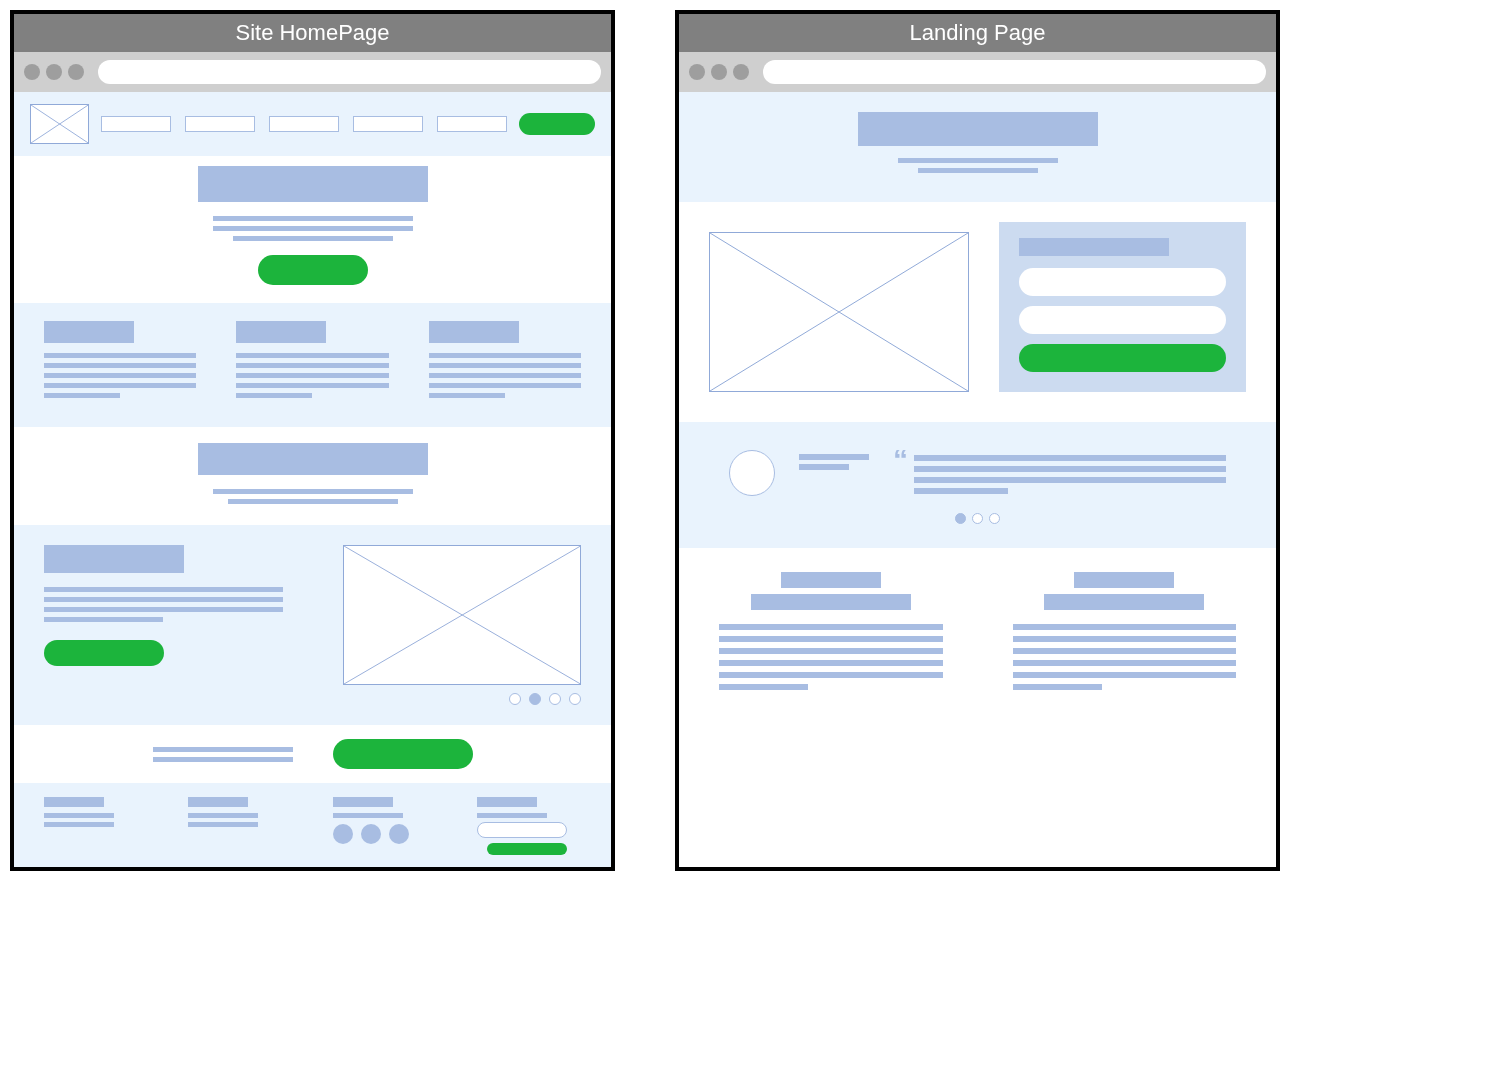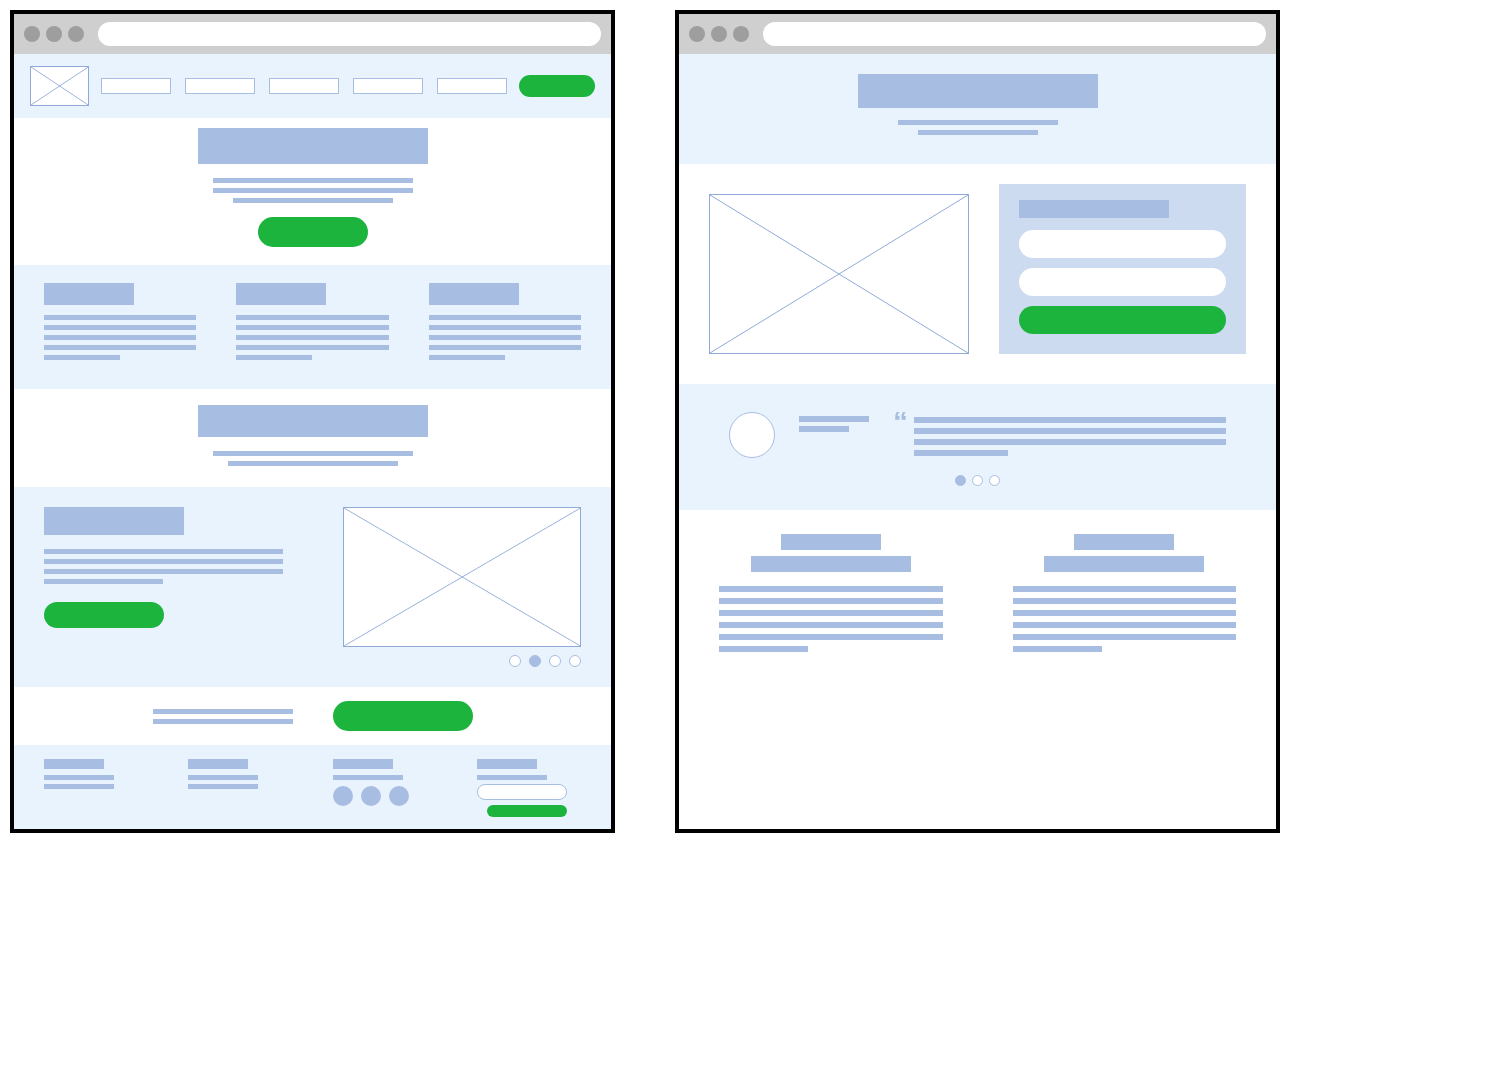--- a/index.html
+++ b/index.html
@@ -120,20 +120,21 @@
   .lp-2col { display:flex; gap:70px; padding:24px 40px 30px; }
   .lp-col { flex:1; text-align:center; }
   .lp-col .h1 { width:100px; height:16px; margin:0 auto 6px; background:#a8bde2; }
   .lp-col .h2 { width:160px; height:16px; margin:0 auto 14px; background:#a8bde2; }
   .lp-col .l { height:6px; background:#a8bde2; margin:6px 0; }
 </style>
 </head>
 <body>
 
 <div class="wireframe">
+  <div class="wf-title">Site HomePage</div>
 
   <div class="browser-bar">
     <div class="dot"></div>
     <div class="dot"></div>
     <div class="dot"></div>
     <div class="url-bar"></div>
   </div>
 
   <div class="band paleblue hp-nav">
     <div class="img-ph logo">
@@ -249,20 +250,21 @@
     <div class="fcol">
       <div class="h"></div>
         <div class="l"></div>
       <div class="pill-input"></div>
       <div class="mini-btn"></div>
     </div>
   </div>
 </div>
 
 <div class="wireframe lp">
+  <div class="wf-title">Landing Page</div>
 
   <div class="browser-bar">
     <div class="dot"></div>
     <div class="dot"></div>
     <div class="dot"></div>
     <div class="url-bar"></div>
   </div>
 
   <div class="band paleblue lp-hero">
     <div class="blue-bar h"></div>

